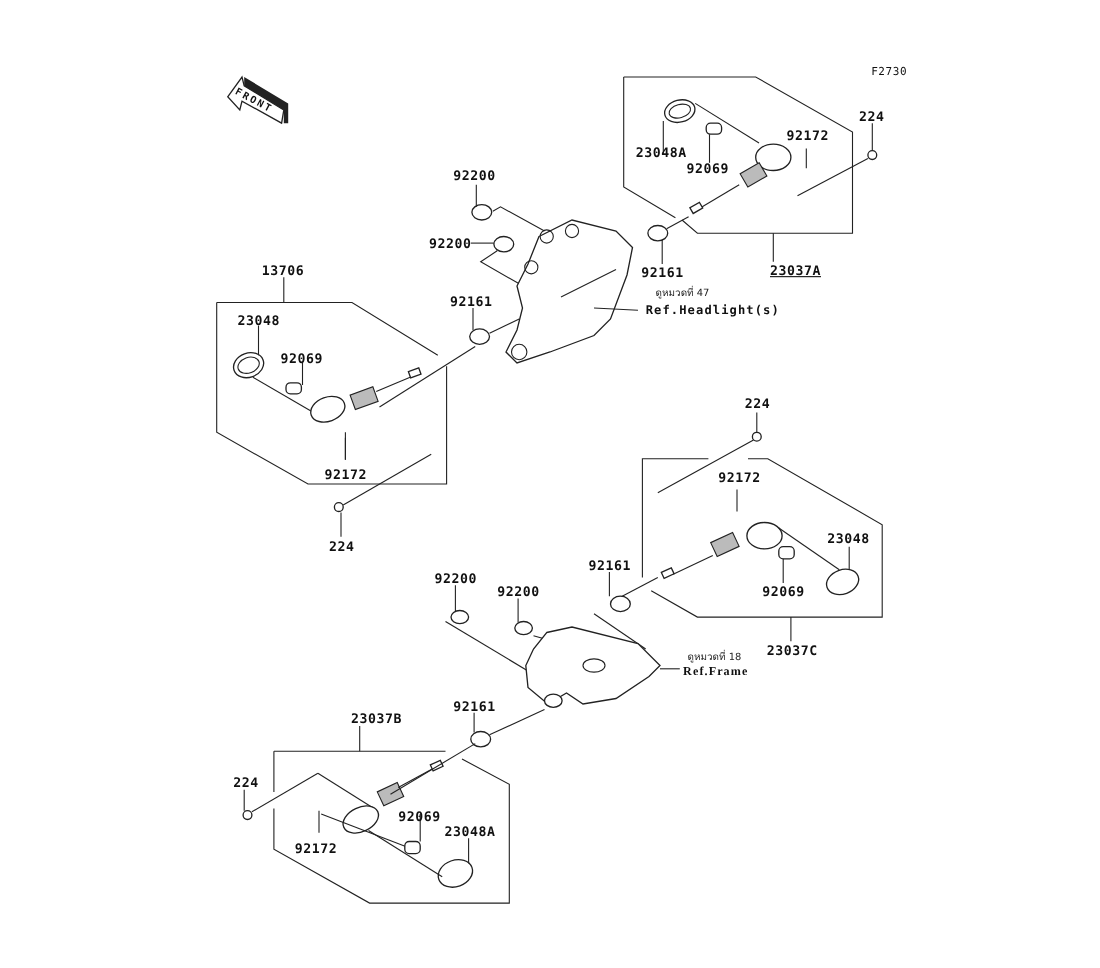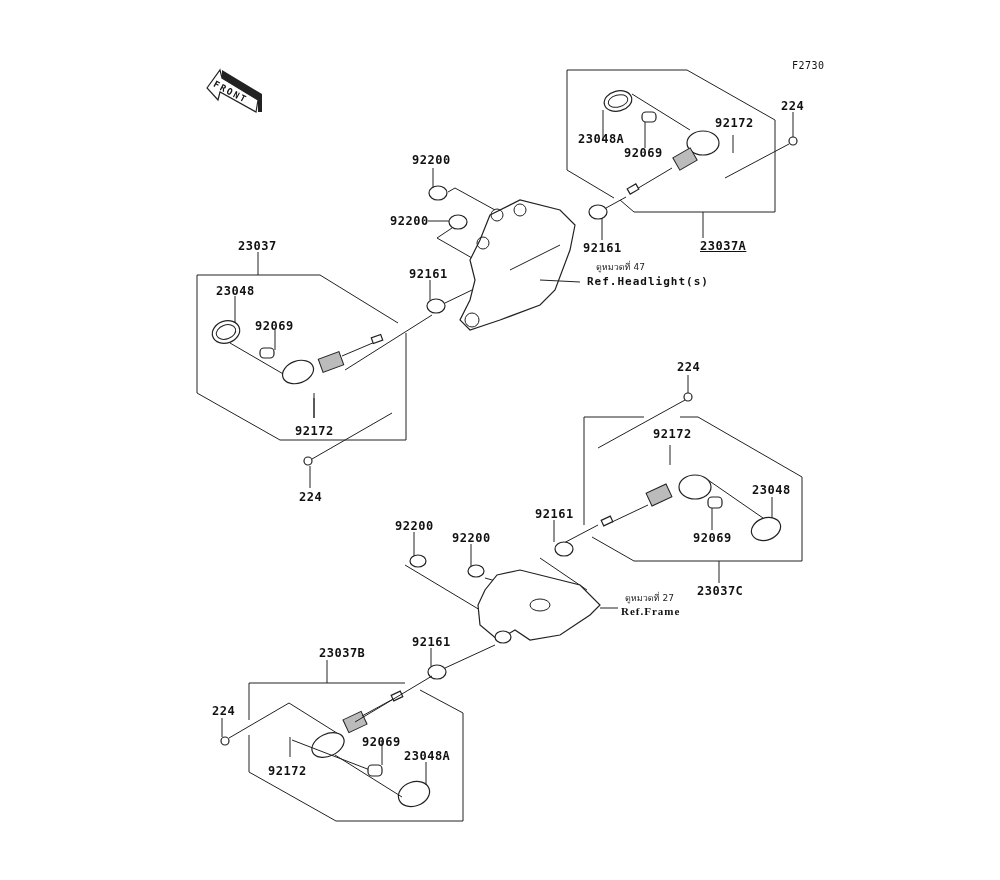--- a/index.html
+++ b/index.html
@@ -166,37 +166,37 @@
 <div class="lbl" style="left:578px;top:133px;">23048A</div>
 <div class="lbl" style="left:624px;top:147px;">92069</div>
 <div class="lbl" style="left:583px;top:242px;">92161</div>
 <div class="lbl" style="left:700px;top:240px;text-decoration:underline;">23037A</div>
 
 <div class="lbl" style="left:412px;top:154px;">92200</div>
 <div class="lbl" style="left:390px;top:215px;">92200</div>
 <div class="lbl thai" style="left:596px;top:261px;">ดูหมวดที่ 47</div>
 <div class="lbl ref" style="left:574px;top:276px;margin-left:13px;">Ref.Headlight(s)</div>
 
-<div class="lbl" style="left:238px;top:240px;">23037</div>
+<div class="lbl" style="left:238px;top:240px;">13706</div>
 <div class="lbl" style="left:216px;top:285px;">23048</div>
 <div class="lbl" style="left:255px;top:320px;">92069</div>
 <div class="lbl" style="left:409px;top:268px;">92161</div>
 <div class="lbl" style="left:295px;top:425px;">92172</div>
 <div class="lbl" style="left:299px;top:491px;">224</div>
 
 <div class="lbl" style="left:677px;top:361px;">224</div>
 <div class="lbl" style="left:653px;top:428px;">92172</div>
 <div class="lbl" style="left:752px;top:484px;">23048</div>
 <div class="lbl" style="left:535px;top:508px;">92161</div>
 <div class="lbl" style="left:693px;top:532px;">92069</div>
 <div class="lbl" style="left:697px;top:585px;">23037C</div>
 
 <div class="lbl" style="left:395px;top:520px;">92200</div>
 <div class="lbl" style="left:452px;top:532px;">92200</div>
-<div class="lbl thai" style="left:625px;top:592px;">ดูหมวดที่ 27</div>
+<div class="lbl thai" style="left:625px;top:592px;">ดูหมวดที่ 18</div>
 <div class="lbl ref" style="left:621px;top:605px;font-family:Liberation Serif, serif;">Ref.Frame</div>
 <div class="lbl" style="left:412px;top:636px;">92161</div>
 
 <div class="lbl" style="left:319px;top:647px;">23037B</div>
 <div class="lbl" style="left:212px;top:705px;">224</div>
 <div class="lbl" style="left:362px;top:736px;">92069</div>
 <div class="lbl" style="left:404px;top:750px;">23048A</div>
 <div class="lbl" style="left:268px;top:765px;">92172</div>
 
 </body></html>

